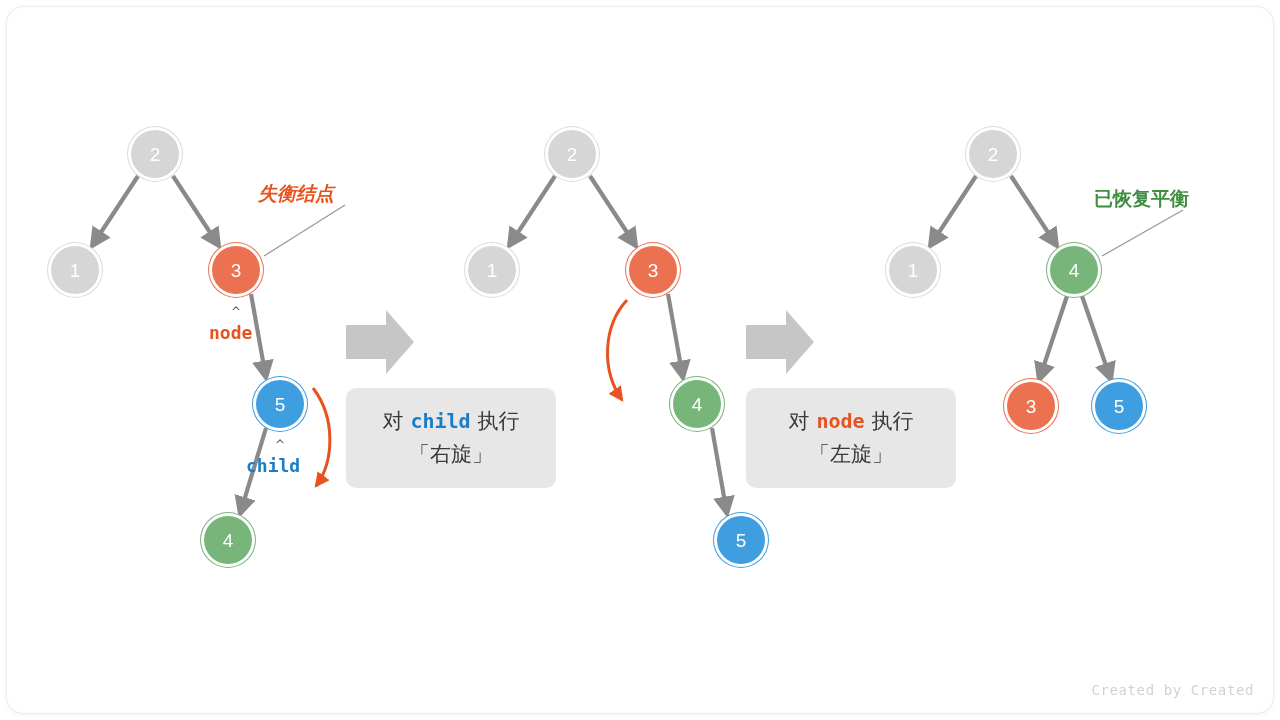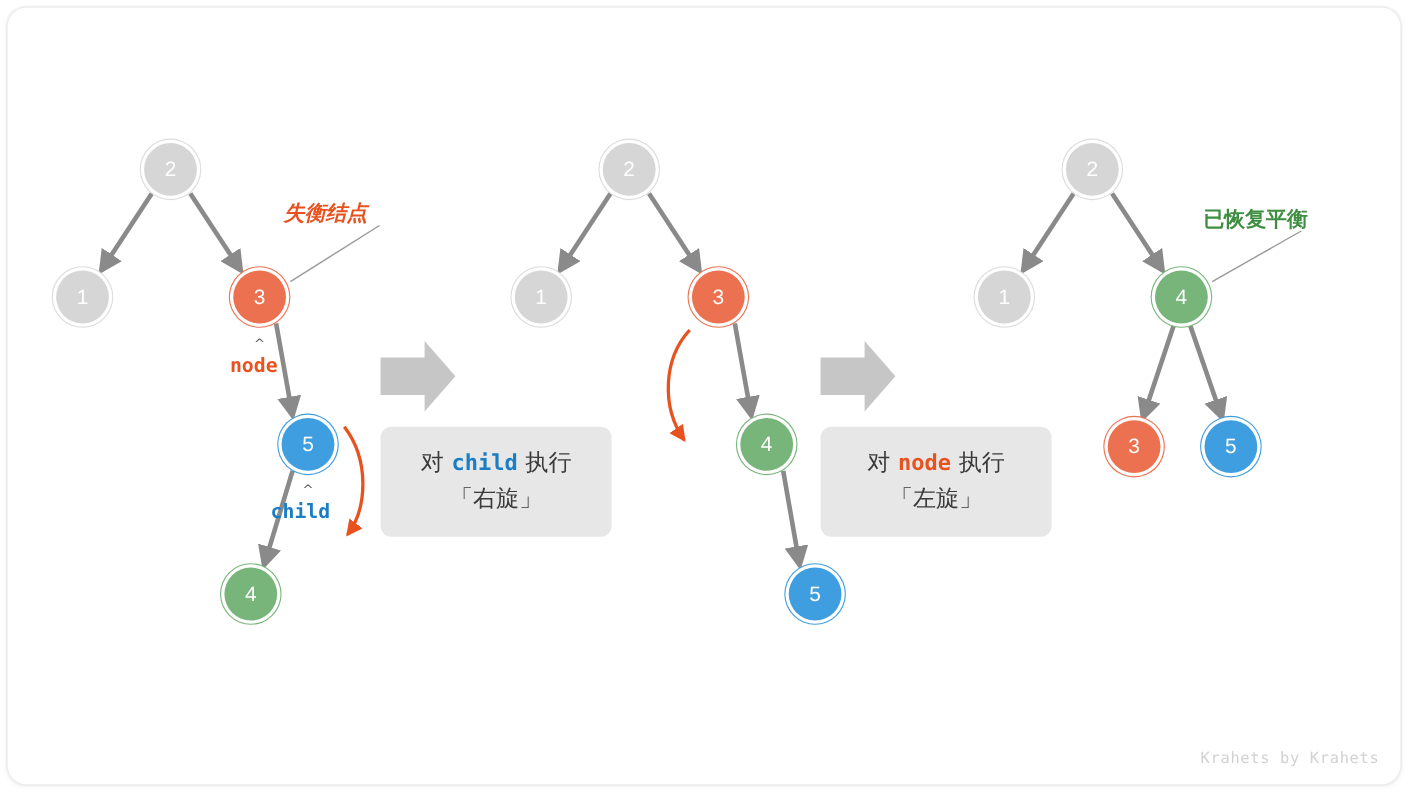--- a/index.html
+++ b/index.html
@@ -227,15 +227,15 @@
   </div>
 
   <div class="node gray" style="left:969px;  top:130px;">2</div>
   <div class="node gray" style="left:889px;  top:246px;">1</div>
   <div class="node green" style="left:1050px; top:246px;">4</div>
   <div class="node orange" style="left:1007px; top:382px;">3</div>
   <div class="node blue" style="left:1095px; top:382px;">5</div>
 
   <div class="callout rebalanced" style="left:1094px; top:186px;">已恢复平衡</div>
 
-  <div id="watermark">Krahets by Krahets</div>
+  <div id="watermark">Created by Created</div>
 
 </div>
 
 </body></html>

